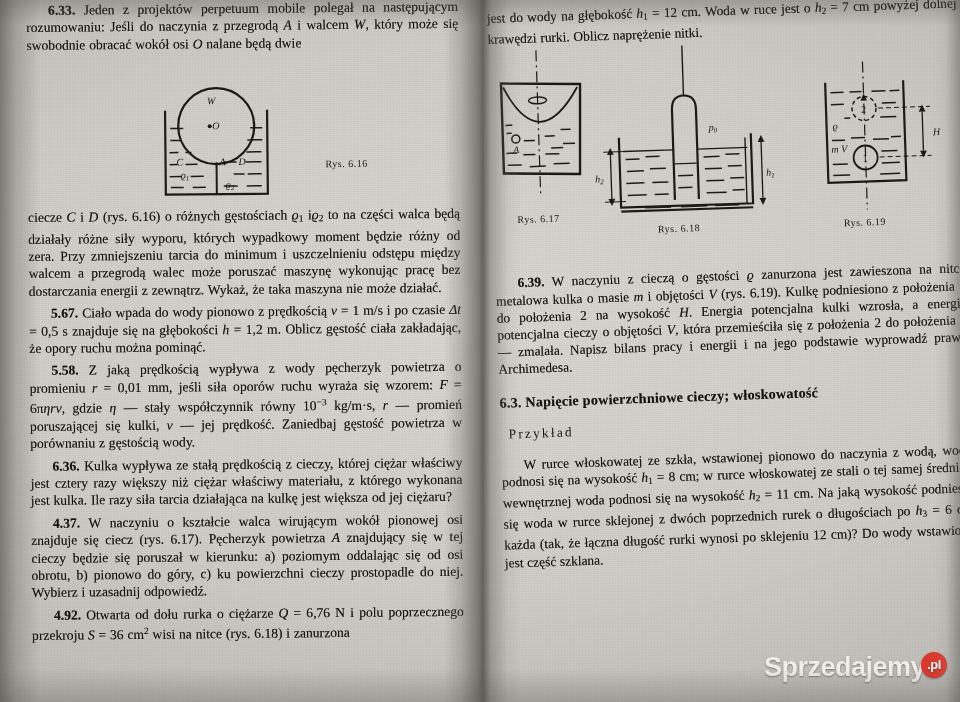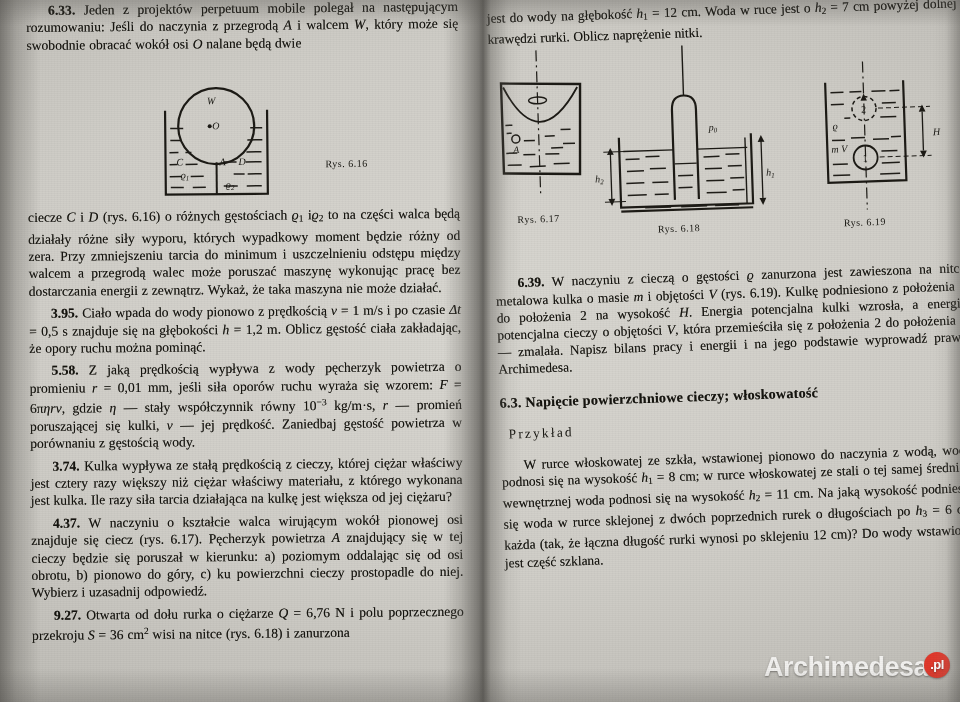--- a/index.html
+++ b/index.html
@@ -168,41 +168,41 @@
       </svg>
     </div>
 
     <div style="height:150px"></div>
 
     <p class="para">
       ciecze <i>C</i> i <i>D</i> (rys. 6.16) o różnych gęstościach <i>ϱ</i><span class="sub">1</span> i<i>ϱ</i><span class="sub">2</span> to na części walca będą działały różne siły wyporu, których wypadkowy moment będzie różny od zera. Przy zmniejszeniu tarcia do minimum i uszczel­nieniu odstępu między walcem a przegrodą walec może poruszać maszynę wykonując pracę bez dostarczania energii z zewnątrz. Wy­każ, że taka maszyna nie może działać.
     </p>
 
     <p class="para ind">
-      <span class="num">3.95.</span>
+      <span class="num">5.67.</span>
       Ciało wpada do wody pionowo z prędkością <i>v</i> = 1 m/s i po czasie <i>Δt</i> = 0,5 s znajduje się na głębokości <i>h</i> = 1,2 m. Oblicz gęstość ciała zakładając, że opory ruchu można pominąć.
     </p>
 
     <p class="para ind">
       <span class="num">5.58.</span>
       Z jaką prędkością wypływa z wody pęcherzyk powietrza o promieniu <i>r</i> = 0,01 mm, jeśli siła oporów ruchu wyraża się wzorem: <i>F</i> = 6π<i>ηrv</i>, gdzie <i>η</i> — stały współczynnik równy 10<span class="sup">−3</span> kg/m·s, <i>r</i> — promień poruszającej się kulki, <i>v</i> — jej prędkość. Zaniedbaj gęstość powietrza w porównaniu z gęstością wody.
     </p>
 
     <p class="para ind">
-      <span class="num">3.74.</span>
+      <span class="num">6.36.</span>
       Kulka wypływa ze stałą prędkością z cieczy, której ciężar właściwy jest cztery razy większy niż ciężar właściwy materiału, z którego wykonana jest kulka. Ile razy siła tarcia działająca na kulkę jest większa od jej ciężaru?
     </p>
 
     <p class="para ind">
       <span class="num">4.37.</span>
       W naczyniu o kształcie walca wirującym wokół pionowej osi znajduje się ciecz (rys. 6.17). Pęcherzyk powietrza <i>A</i> znajdujący się w tej cieczy będzie się poruszał w kierunku: a) poziomym oddalając się od osi obrotu, b) pionowo do góry, c) ku powierzchni cieczy prosto­padle do niej. Wybierz i uzasadnij odpowiedź.
     </p>
 
     <p class="para ind">
-      <span class="num">9.27.</span>
+      <span class="num">4.92.</span>
       Otwarta od dołu rurka o ciężarze <i>Q</i> = 6,76 N i polu po­przecznego przekroju <i>S</i> = 36 cm<span class="sup">2</span> wisi na nitce (rys. 6.18) i zanurzona
     </p>
   </div>
 
   <div class="col" id="pageR">
 
     <p class="para" style="margin-top:16px">
       jest do wody na głębokość <i>h</i><span class="sub">1</span> = 12 cm. Woda w ruce jest o <i>h</i><span class="sub">2</span> = 7 cm powyżej dolnej krawędzi rurki. Oblicz naprężenie nitki.
     </p>
 
@@ -344,21 +344,21 @@
     <p class="sechead">6.3. Napięcie powierzchniowe cieczy; włoskowatość</p>
 
     <p class="exhead">Przykład</p>
 
     <p class="para ind" style="margin-top:14px">
       W rurce włoskowatej ze szkła, wstawionej pionowo do naczynia z wodą, woda podnosi się na wysokość <i>h</i><span class="sub">1</span> = 8 cm; w rurce włosko­watej ze stali o tej samej średnicy wewnętrznej woda podnosi się na wysokość <i>h</i><span class="sub">2</span> = 11 cm. Na jaką wysokość podniesie się woda w rurce sklejonej z dwóch poprzednich rurek o długościach po <i>h</i><span class="sub">3</span> = 6 cm każda (tak, że łączna długość rurki wynosi po sklejeniu 12 cm)? Do wody wstawiona jest część szklana.
     </p>
   </div>
 
   <div id="wm">
-    <span>Archimedesa</span><span id="wmdot">.pl</span>
+    <span>Sprzedajemy</span><span id="wmdot">.pl</span>
   </div>
 
   <div id="grain"></div>
   <div id="gutter"></div>
   <div id="edgeL"></div>
   <div id="edgeR"></div>
   <div id="edgeT"></div>
   <div id="edgeB"></div>
 </div>
 

